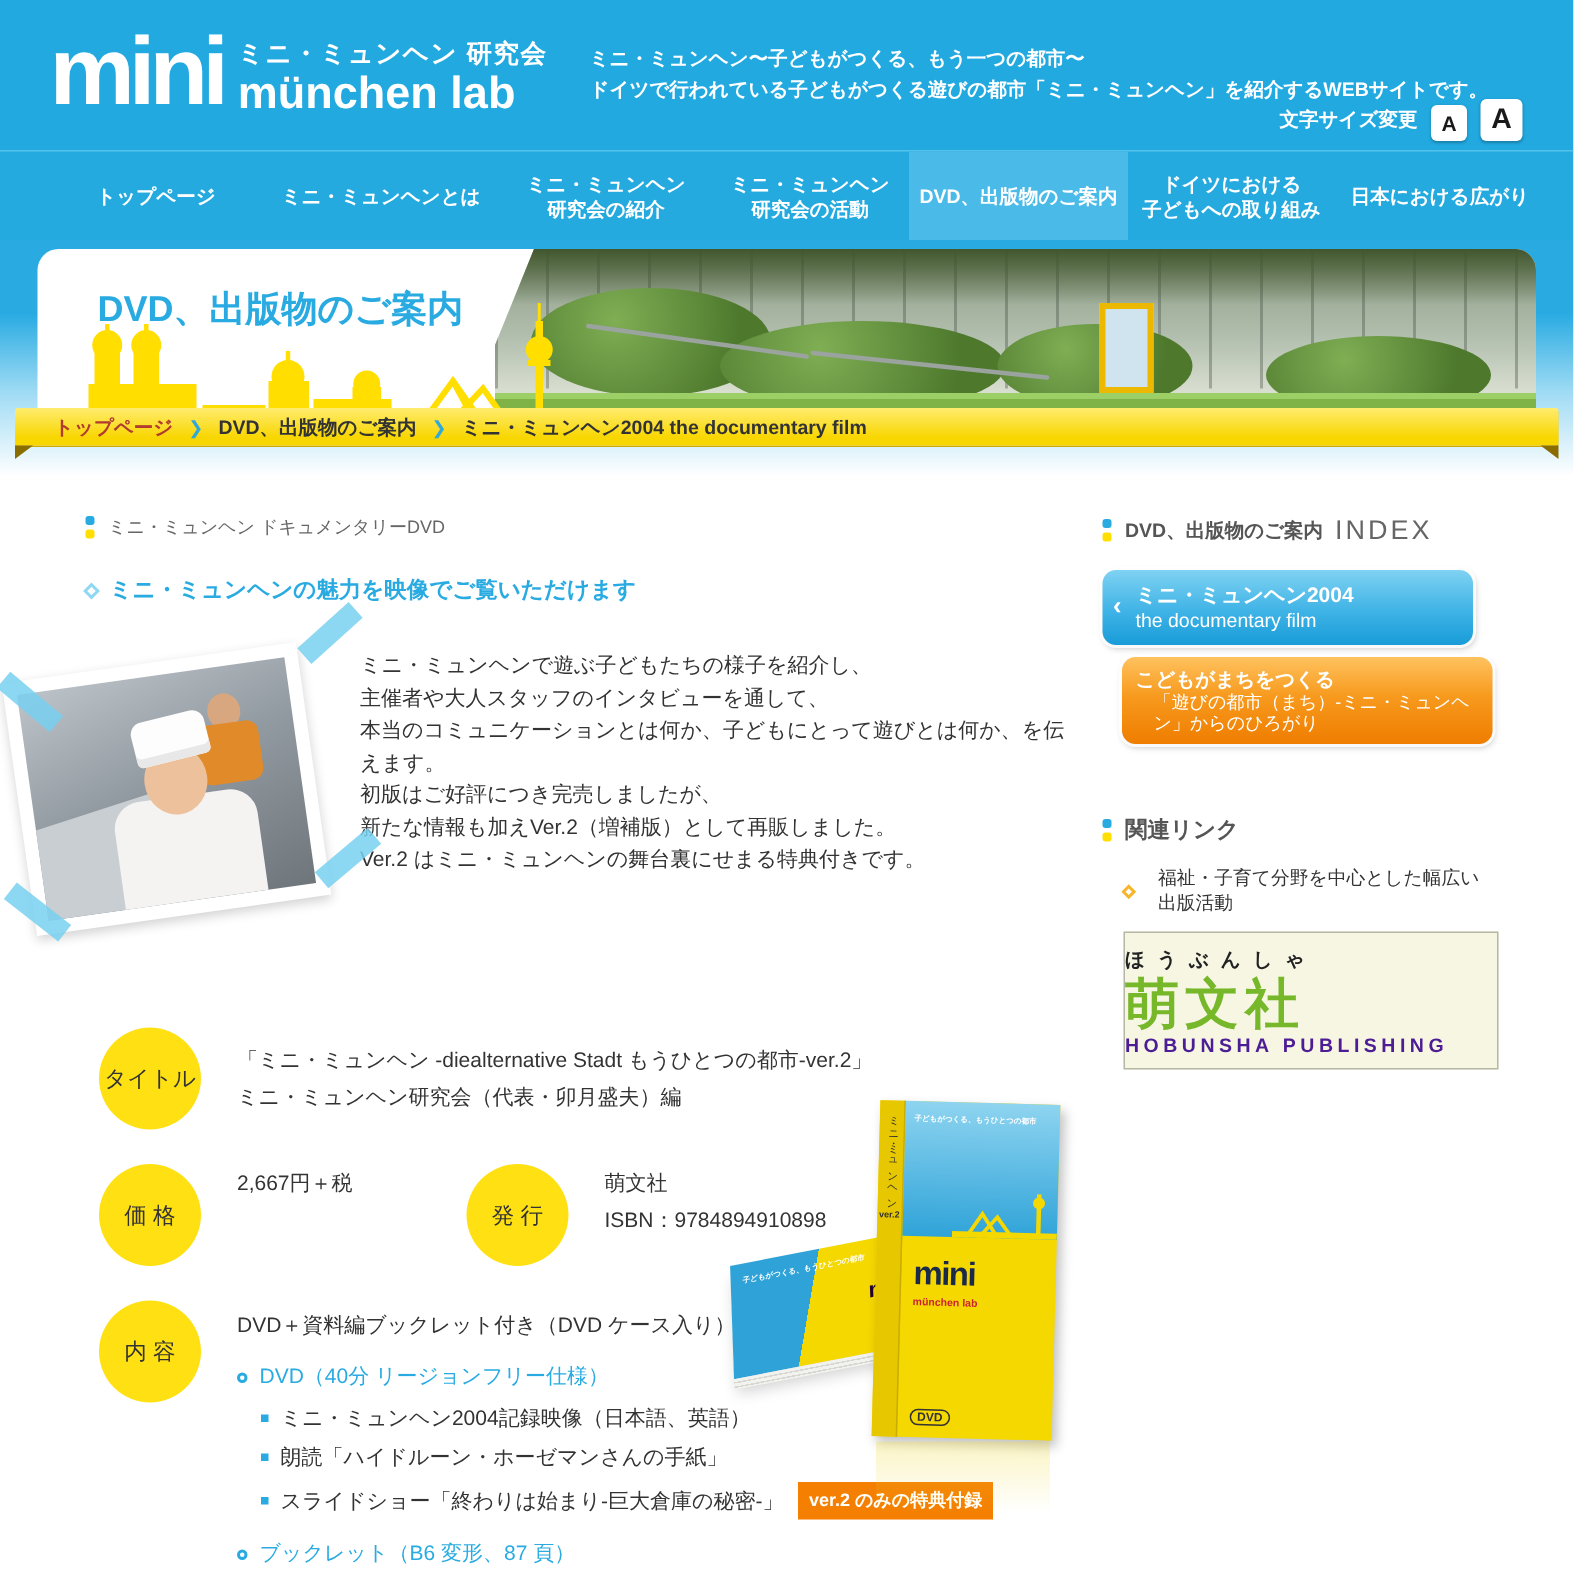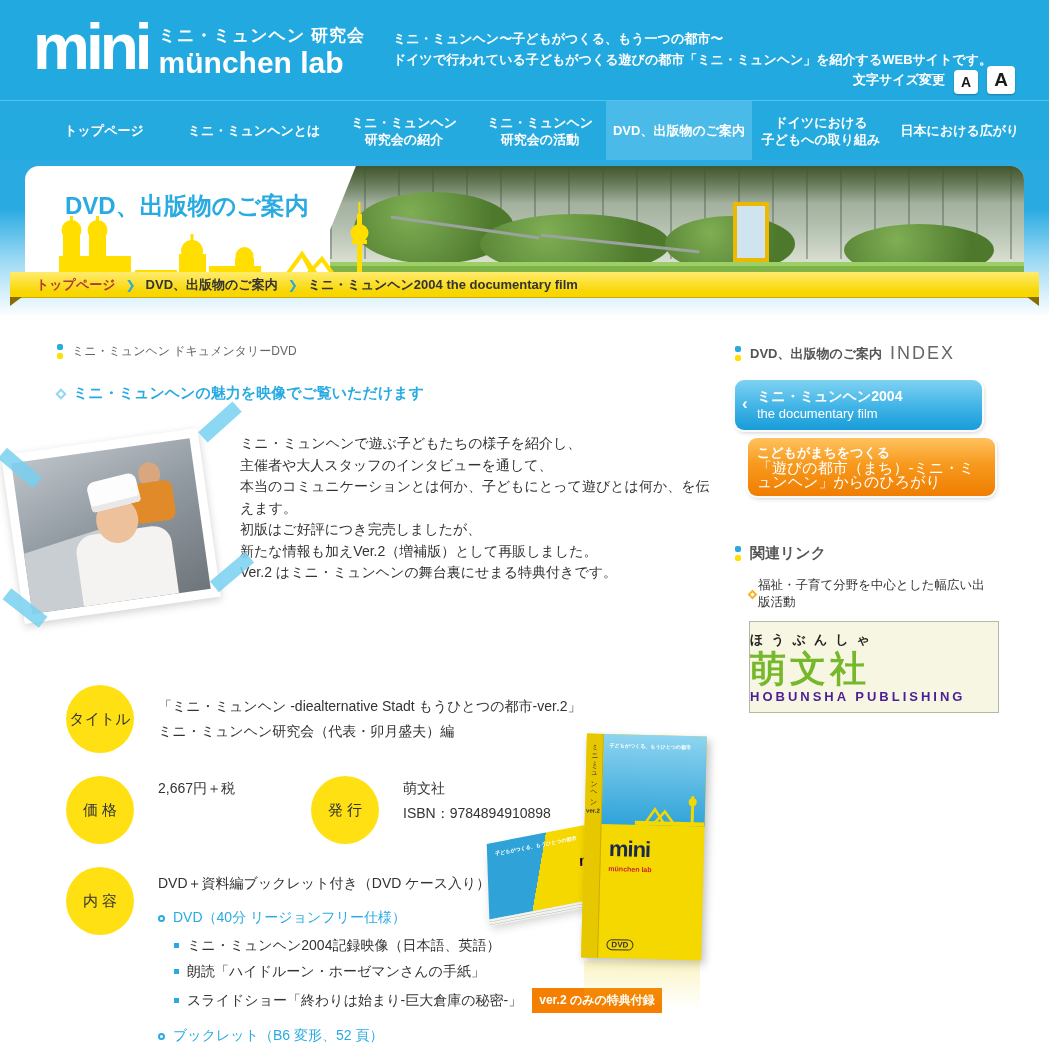--- a/index.html
+++ b/index.html
@@ -171,25 +171,25 @@
              box-shadow:0 0 0 2px rgba(255,255,255,.85), 1px 2px 5px rgba(0,0,0,.25); }
   .idx-blue { background:linear-gradient(180deg,#7FD2F2 0%,#3FB3E6 55%,#189CD8 100%);
               padding:7px 8px 8px 22px; width:247px; }
   .idx-arrow { position:absolute; left:7px; top:50%; transform:translateY(-54%);
                font-size:17px; font-weight:bold; color:#fff; }
   .idx-line1 { font-size:14px; font-weight:bold; line-height:18px; }
   .idx-line2 { font-size:13px; line-height:17px; }
   .idx-orange { background:linear-gradient(180deg,#FFC25E 0%,#F79A1E 45%,#EF7D00 100%);
                 padding:6px 9px 7px; width:247px; margin:8px 0 0 13px; }
   .idx-o-line1 { font-size:13px; font-weight:bold; line-height:17px; }
-  .idx-o-line2 { font-size:15px; line-height:14px; }
+  .idx-o-line2 { font-size:12px; line-height:14px;margin-left:12px; }
 
   .related { margin-top:48px; }
   .related-title { font-size:15px; font-weight:bold; color:#555; }
-  .related-note { display:flex; align-items:center; gap:2px; margin:14px 0 0 14px; font-size:12.5px; color:#333; }
+  .related-note { display:flex; align-items:center; gap:16px; margin:14px 0 0 14px; font-size:12.5px; color:#333; }
   .hobunsha { margin:10px 0 0 14px; width:250px; background:#F6F6E3; border:1px solid #b7b7a6;
               text-align:left; padding:9px 0 8px; cursor:pointer; }
   .hob-furi { font-size:13px; letter-spacing:8px; color:#222; font-weight:bold; }
   .hob-name { font-size:36px; font-weight:bold; color:#76B82A; letter-spacing:4px; line-height:40px; }
   .hob-en { font-size:13px; letter-spacing:3px; color:#4c1d95; font-weight:bold; }
 </style>
 </head>
 <body>
 
 <div class="header">
@@ -380,21 +380,21 @@
               <span>朗読「ハイドルーン・ホーゼマンさんの手紙」</span>
             </div>
           <div class="citem">
             <span class="sq"></span>
             <span>スライドショー「終わりは始まり-巨大倉庫の秘密-」</span>
             <span class="badge">ver.2 のみの特典付録</span>
           </div>
 
           <div class="sub-heading">
             <span class="ring"></span>
-            <span>ブックレット（B6 変形、52 頁）</span>
+            <span>ブックレット（B6 変形、87 頁）</span>
           </div>
 
         </div>
       </div>
     </div>
   </div>
 
   <div class="product-visual">
     <div class="booklet">
       <span class="booklet-tagline">子どもがつくる、もうひとつの都市</span>

